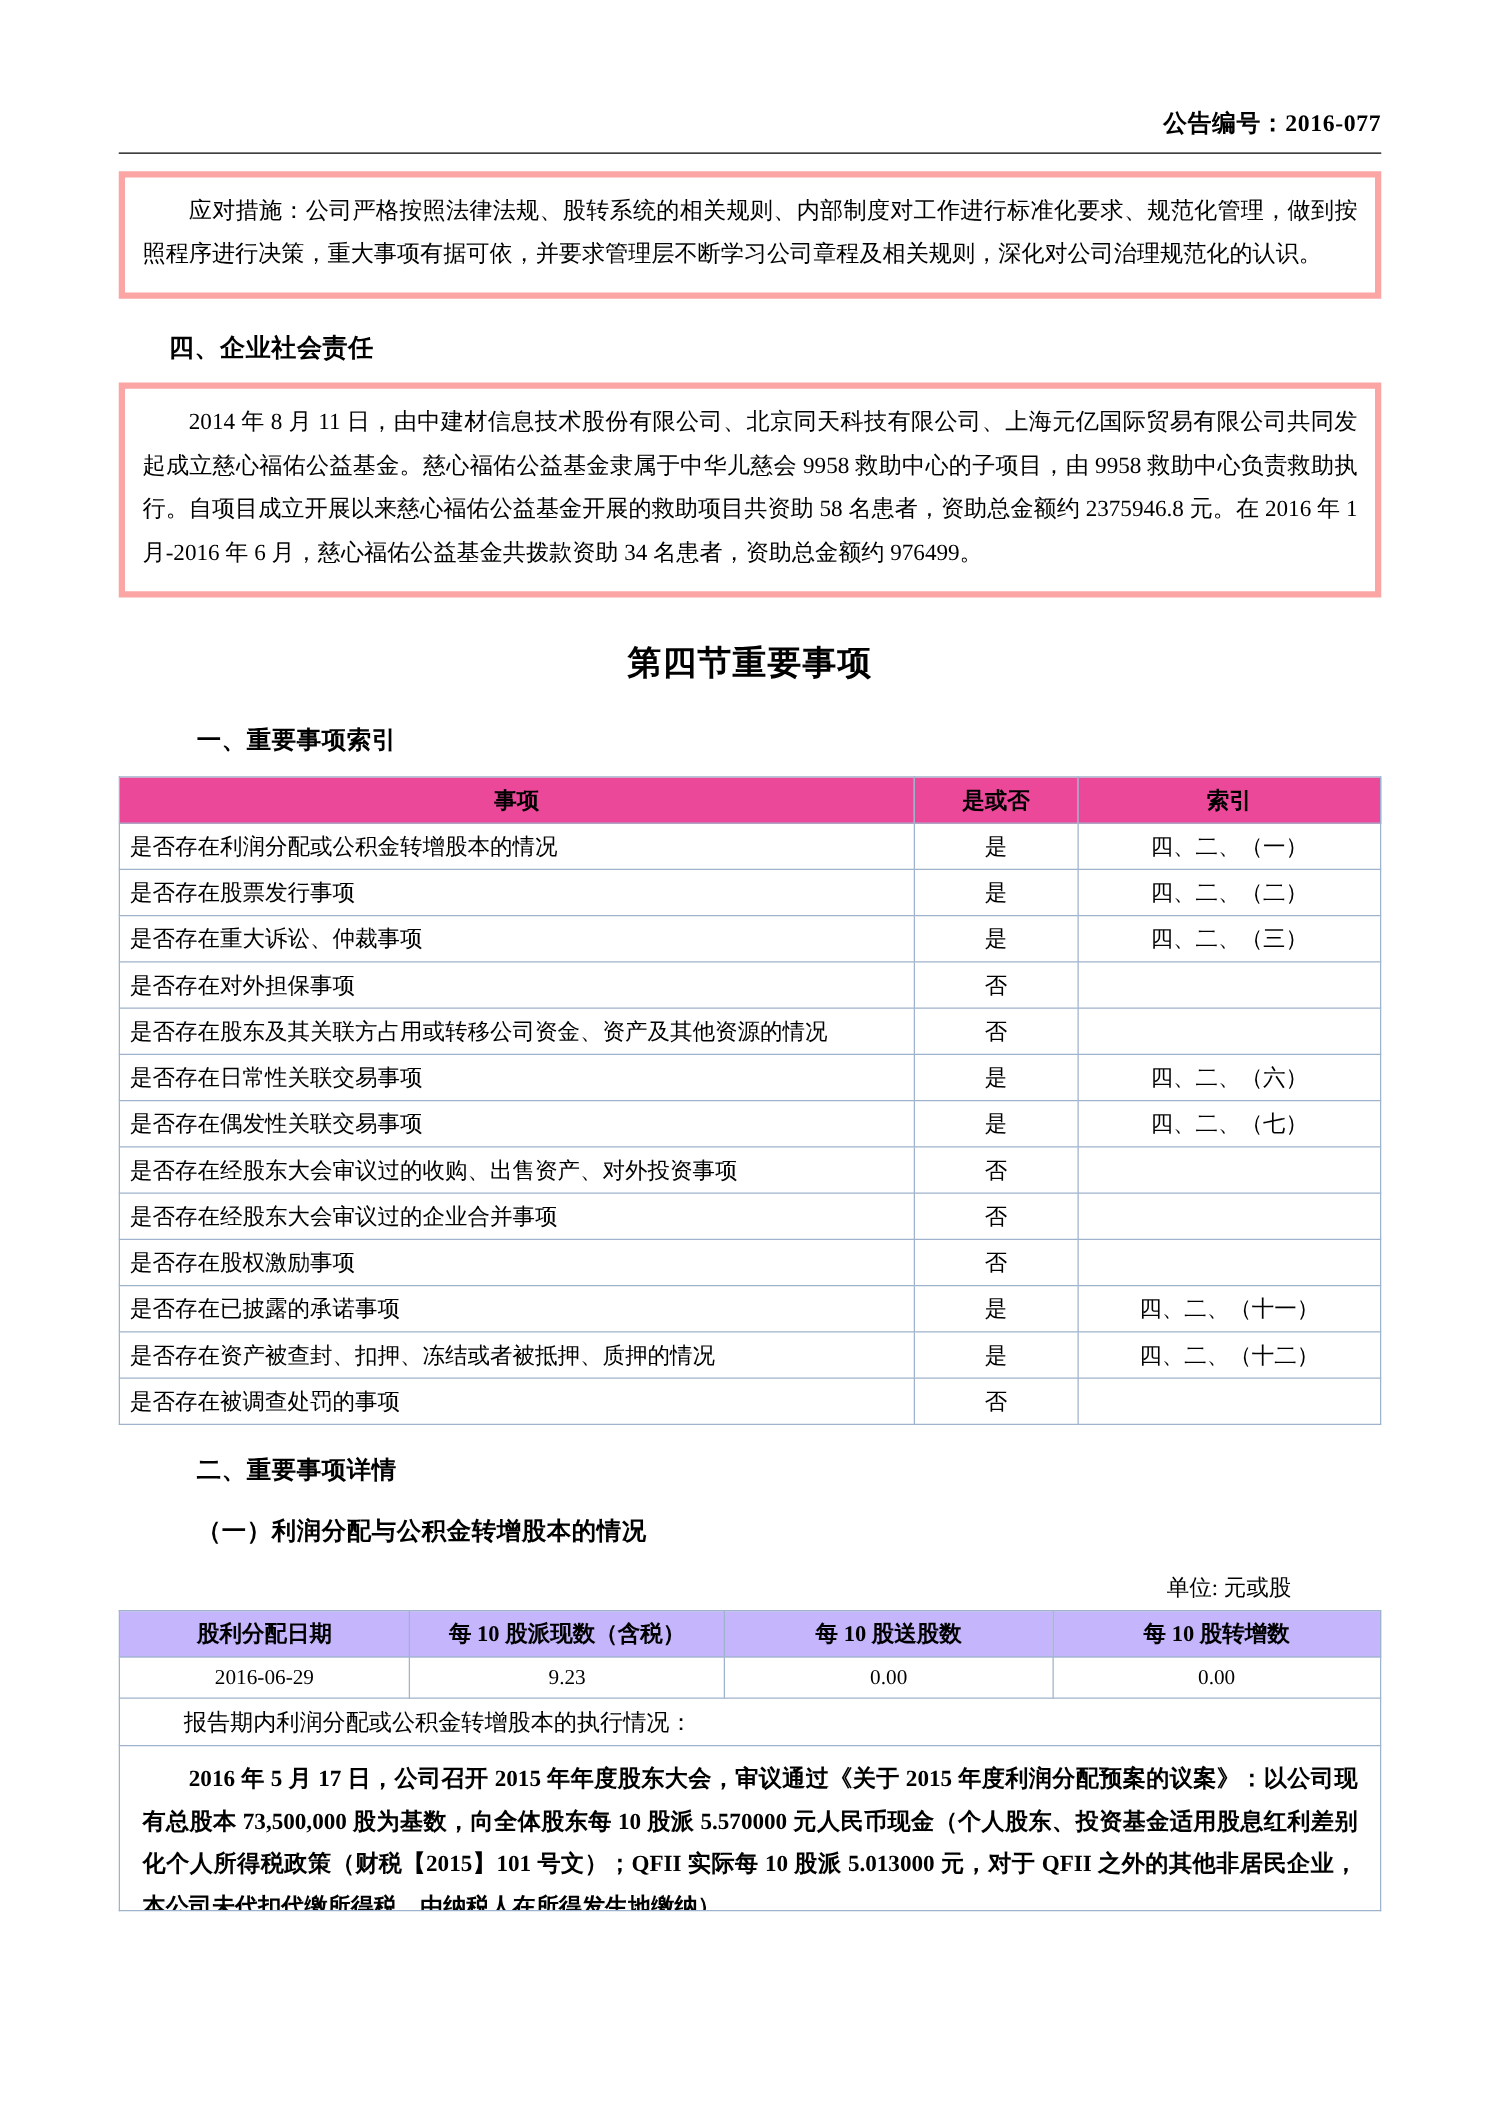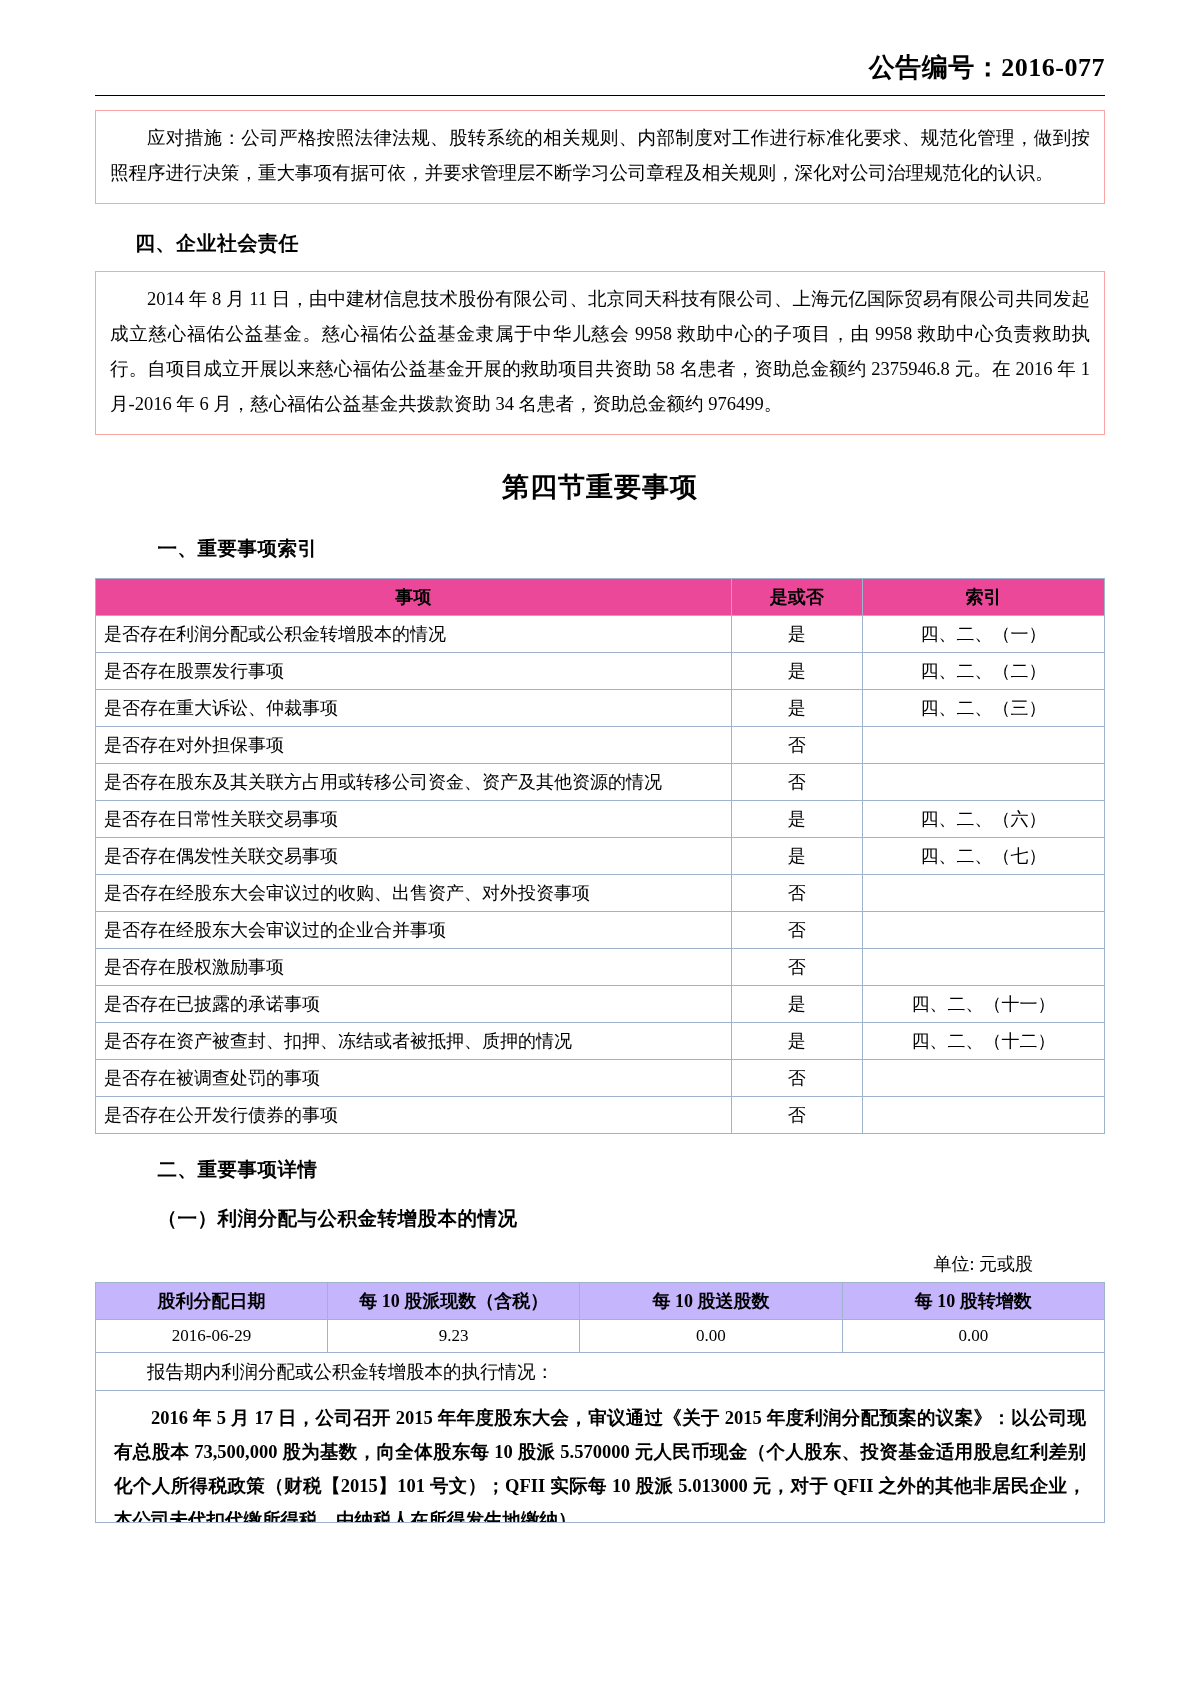--- a/index.html
+++ b/index.html
@@ -23,33 +23,33 @@
     box-sizing: border-box;
   }
   .content {
     position: absolute;
     left: 95px;
     top: 0;
     width: 1010px;
   }
   .header-no {
     text-align: right;
-    font-size: 26px;
-    font-weight: bold;
-    padding-top: 50px;
+    font-size: 19px;
+    font-weight: bold;
+    padding-top: 86px;
     letter-spacing: 0.5px;
   }
   .header-rule {
     border-top: 1px solid #000;
     margin-top: 10px;
     margin-bottom: 14px;
   }
 
   .boxed {
-    border: 1px solid #fca5a5;
+    border: 5px solid #fca5a5;
     padding: 10px 14px 12px 14px;
     box-sizing: border-box;
   }
   .boxed p {
     margin: 0;
     font-size: 18.5px;
     line-height: 35px;
     text-align: justify;
     text-justify: inter-ideograph;
   }
@@ -246,25 +246,20 @@
           <td class="ctr">是</td>
           <td class="ctr">四、二、（十一）</td>
         </tr>
         <tr>
           <td class="item-cell">是否存在资产被查封、扣押、冻结或者被抵押、质押的情况</td>
           <td class="ctr">是</td>
           <td class="ctr">四、二、（十二）</td>
         </tr>
         <tr>
           <td class="item-cell">是否存在被调查处罚的事项</td>
-          <td class="ctr">否</td>
-          <td class="ctr"></td>
-        </tr>
-        <tr>
-          <td class="item-cell">是否存在公开发行债券的事项</td>
           <td class="ctr">否</td>
           <td class="ctr"></td>
         </tr>
       </tbody>
     </table>
 
     <h3 class="sub-head">二、重要事项详情</h3>
     <h4 class="sub-head2">（一）利润分配与公积金转增股本的情况</h4>
 
     <div class="unit-line">单位: 元或股</div>

